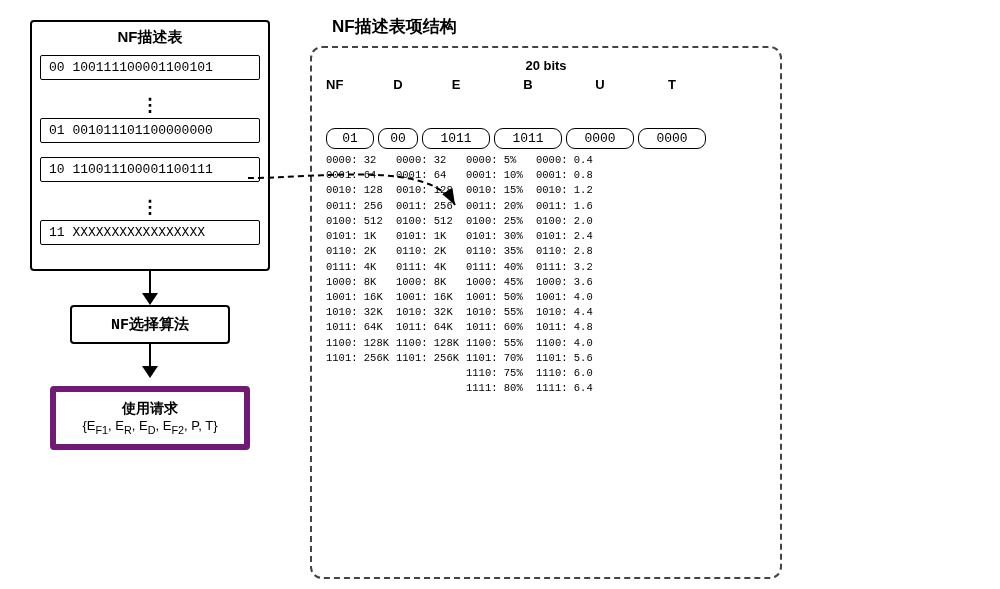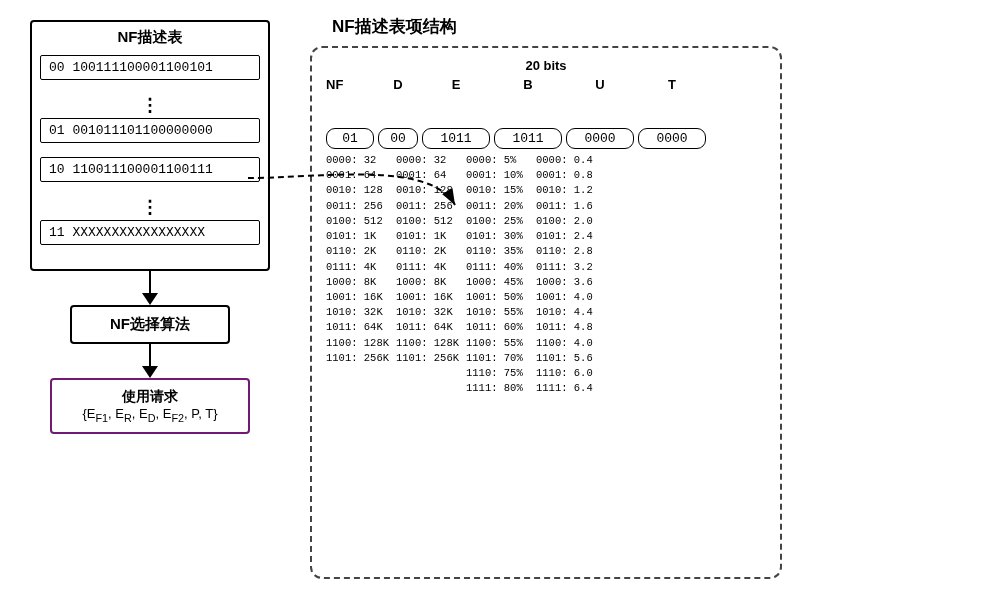--- a/index.html
+++ b/index.html
@@ -59,31 +59,32 @@
     .algo-box {
       border: 2px solid #000;
       border-radius: 4px;
       width: 160px;
       padding: 8px 10px;
       background: #fff;
       text-align: center;
       font-size: 15px;
       font-weight: bold;
       margin: 0 auto;
+      font-family: Liberation Mono, monospace;
     }
     .request-box {
-      border: 2px solid #701a75;
+      border: 6px solid #701a75;
       border-radius: 4px;
       width: 200px;
       padding: 8px 10px;
       background: #fff;
       text-align: center;
       font-size: 14px;
       font-weight: bold;
-      margin: 0 auto;
+      margin: 8px auto;
     }
     .request-sub {
       font-size: 13px;
       font-weight: normal;
     }
     .arrow-connector {
       display: flex;
       flex-direction: column;
       align-items: center;
     }

